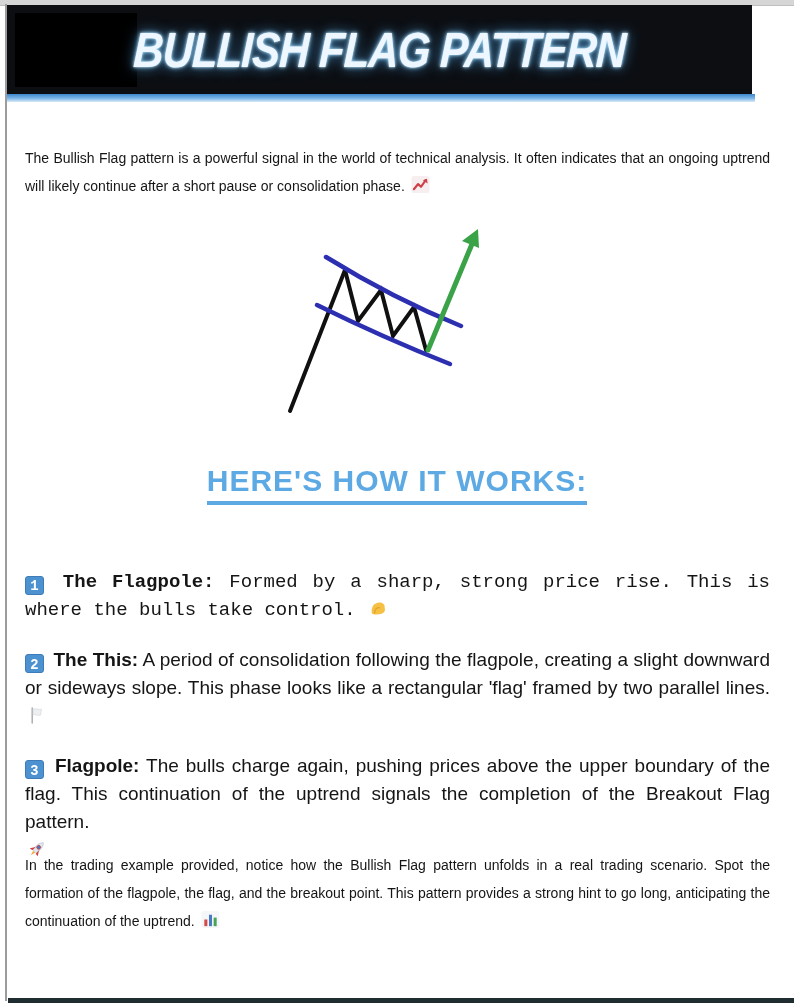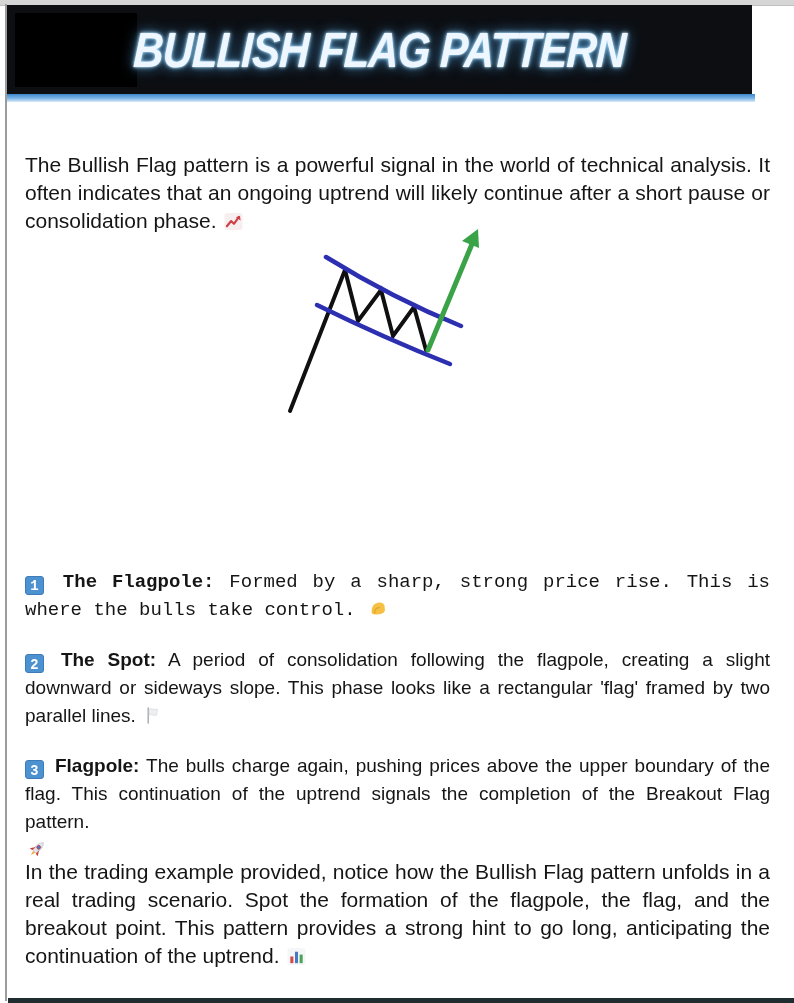--- a/index.html
+++ b/index.html
@@ -16,21 +16,21 @@
     display:flex;align-items:center;justify-content:center;
     font-style:italic;font-weight:bold;font-size:42px;letter-spacing:-1px;
     color:#eef7ff;white-space:nowrap;
     transform:scaleY(1.18) skewX(-3deg);
     text-shadow:0 0 5px rgba(160,220,255,.95),0 0 13px rgba(80,170,240,.8),0 0 2px #fff,2px 2px 3px rgba(0,0,0,.95);
   }
   .blue-strip{position:absolute;left:7px;top:94px;width:748px;height:8px;
     background:linear-gradient(#3c86cc,#7db6e8 55%,#d9ebf9);}
   .para{
     position:absolute;left:25px;width:745px;
-    font-size:21px;line-height:28px;text-align:justify;
+    font-size:14px;line-height:28px;text-align:justify;
   }
   .intro{top:130px;}
   .outro{top:837px;}
   .diagram{position:absolute;left:258px;top:213px;}
   .how-heading-wrap{position:absolute;left:0;top:464px;width:794px;text-align:center;}
   .how-heading{
     display:inline-block;font-size:30px;font-weight:bold;letter-spacing:1px;
     color:#5da9e4;border-bottom:4px solid #5da9e4;padding-bottom:3px;
   }
   .step{position:absolute;left:25px;width:745px;font-size:19px;line-height:28px;text-align:justify;}
@@ -76,29 +76,32 @@
     <polyline points="87,57 100,108 123,77 135,123 156,94 168,137" fill="none" stroke="#101010" stroke-width="4" stroke-linejoin="miter" stroke-linecap="round"></polyline>
 
     <path d="M68,44 Q136,86 203,113" fill="none" stroke="#2c2fb0" stroke-width="4.5" stroke-linecap="round"></path>
 
     <path d="M59,92 Q126,125 192,151" fill="none" stroke="#2c2fb0" stroke-width="4.5" stroke-linecap="round"></path>
 
     <line x1="170" y1="137" x2="214" y2="31" stroke="#3aa348" stroke-width="5" stroke-linecap="round"></line>
     <polygon points="220,16 221,35 204,28" fill="#3aa348"></polygon>
   </svg>
 
+  <div class="how-heading-wrap">
+    <span class="how-heading">HERE'S HOW IT WORKS:</span>
+  </div>
 
   <p class="step step-1"><span class="badge">1</span> <strong>The Flagpole:</strong> <span>Formed by a sharp, strong price rise. This is where the bulls take control.</span>
     <svg class="emoji" width="19" height="19" viewBox="0 0 20 20">
       <path d="M3,15.2 C1.8,8.5 5.5,4 10.8,3.8 C15,3.7 17.2,6.5 16.4,9.6 C17.5,11.8 16.5,14.8 13.2,15.6 C9.4,16.6 5,16.6 3,15.2 Z" fill="#f6c044"></path>
       <path d="M6,14.5 C6,11 8,9 11,9" fill="none" stroke="#e0a52e" stroke-width="1.4" stroke-linecap="round"></path>
     </svg>
   </p>
 
-  <p class="step step-2"><span class="badge">2</span> <strong>The Spot:</strong> <span>A period of consolidation following the flagpole, creating a slight downward or sideways slope. This phase looks like a rectangular 'flag' framed by two parallel lines.</span>
+  <p class="step step-2"><span class="badge">2</span> <strong>The This:</strong> <span>A period of consolidation following the flagpole, creating a slight downward or sideways slope. This phase looks like a rectangular 'flag' framed by two parallel lines.</span>
     <svg class="emoji" width="19" height="19" viewBox="0 0 20 20">
       <line x1="5.5" y1="2" x2="5.5" y2="18" stroke="#aab0b6" stroke-width="1.6" stroke-linecap="round"></line>
       <path d="M6.5,3.2 C9.5,2.2 11.5,4.4 15.2,3.4 L14.2,9.6 C11.2,10.6 9.2,8.4 6.5,9.2 Z" fill="#edeff1" stroke="#d7dadd" stroke-width="0.8"></path>
     </svg>
   </p>
 
   <p class="step step-3"><span class="badge">3</span> <strong>Flagpole:</strong> <span>The bulls charge again, pushing prices above the upper boundary of the flag. This continuation of the uptrend signals the completion of the Breakout Flag pattern.</span>
     <br>
     <svg class="emoji" width="20" height="20" viewBox="0 0 20 20">
       <g transform="rotate(45 10 10)">

